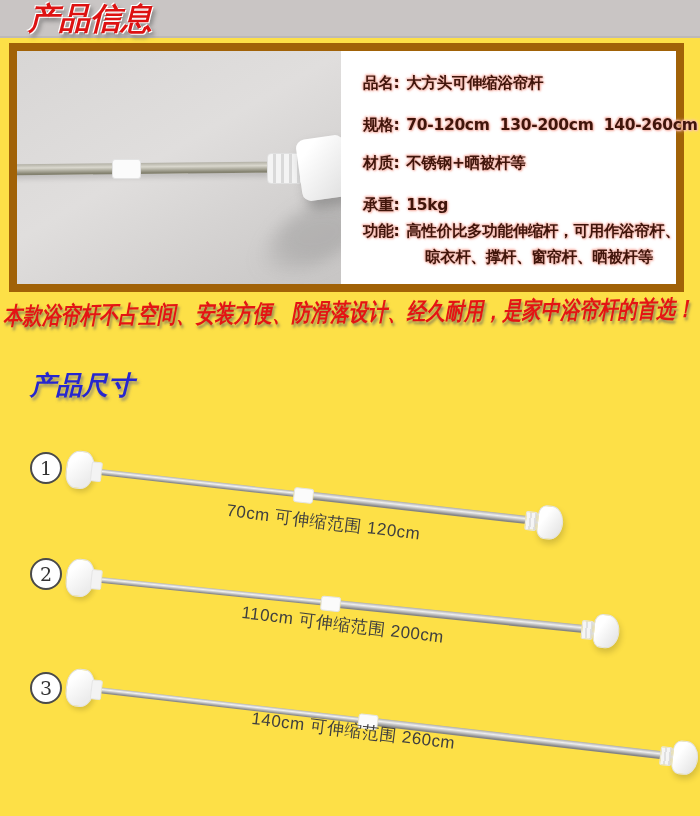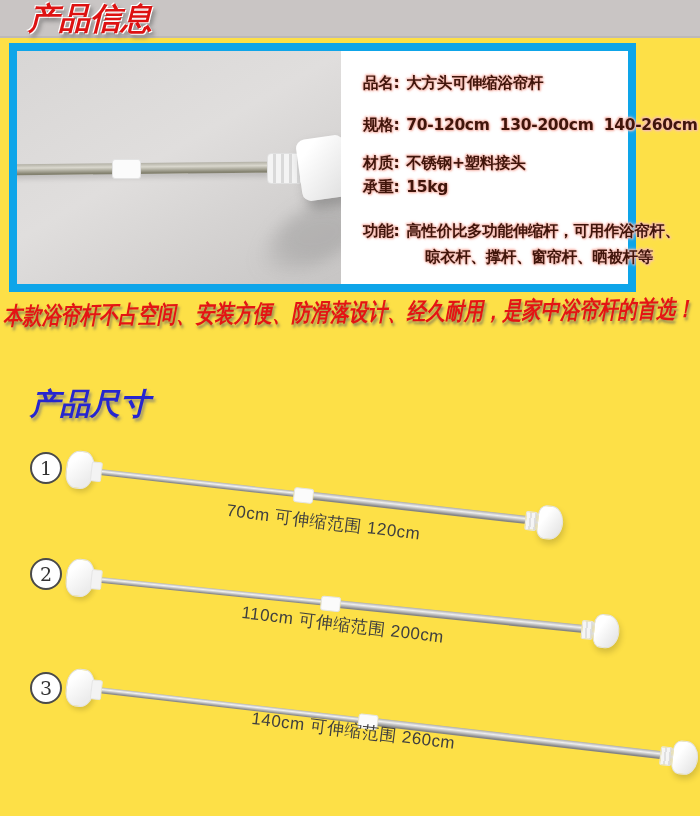--- a/index.html
+++ b/index.html
@@ -7,22 +7,22 @@
          font-family:"Liberation Sans",sans-serif;}
 
   
   .banner{position:absolute;left:0;top:0;width:700px;height:36px;background:#c9c5c4;
           border-bottom:2px solid #bdb9b8;}
   .banner-title{position:absolute;left:28px;top:-2px;font-family:"Liberation Serif",serif;
           font-style:italic;font-weight:bold;font-size:31px;color:#dd1212;white-space:nowrap;
           text-shadow:1px 1px 0 #ffffff,-1px -1px 0 #ffffff,3px 4px 4px rgba(100,100,100,.75);}
 
   
-  .panel{position:absolute;left:9px;top:43px;width:627px;height:249px;box-sizing:border-box;
-         border:8px solid #0ea5e9;background:#ffffff;}
+  .panel{position:absolute;left:9px;top:43px;width:675px;height:249px;box-sizing:border-box;
+         border:8px solid #a16207;background:#ffffff;}
   .photo{position:absolute;left:0;top:0;width:324px;height:233px;overflow:hidden;
          background:linear-gradient(150deg,#d8d6d5 0%,#e0dedd 45%,#c7c5c4 100%);}
   .p-bar{position:absolute;left:-4px;top:112px;width:256px;height:11px;transform:rotate(-.6deg);
          background:linear-gradient(#b3b1a6,#d9d7cd 35%,#83816f 90%);
          box-shadow:0 4px 5px rgba(0,0,0,.13);}
   .p-sleeve{position:absolute;left:95px;top:108px;width:27px;height:18px;border-radius:3px;
          background:#fbfbfb;border:1px solid #e3e3e3;}
   .p-neck{position:absolute;left:250px;top:102px;width:34px;height:29px;border-radius:4px;
          background:repeating-linear-gradient(90deg,#f4f4f4 0 5px,#d9d9d9 5px 8px);
          border:1px solid #e0e0e0;}
@@ -30,31 +30,31 @@
          transform:rotate(-8deg);background:linear-gradient(135deg,#ffffff 20%,#e4e4e4 85%);
          box-shadow:4px 8px 12px rgba(80,80,80,.4);}
   .p-shadow{position:absolute;left:258px;top:150px;width:84px;height:66px;border-radius:50%;
          transform:skewX(-30deg);background:rgba(110,110,110,.28);filter:blur(10px);}
 
   .info-col{position:absolute;left:332px;top:0;width:330px;height:233px;}
   .info-row{position:absolute;left:14px;white-space:pre;font-weight:bold;font-size:15.5px;
          color:#40150b;font-family:"DejaVu Sans",sans-serif;letter-spacing:-.3px;
          text-shadow:0 0 2px #f6b9af,1px 1px 2px #f6b9af,-1px -1px 2px #f6b9af,0 0 4px #fbd4cd;}
   .info-row .lbl{margin-right:7px;}
-  .r0{top:22px}.r1{top:64px}.r2{top:102px}.r3{top:126px}.r4{top:170px}.r5{top:196px;padding-left:62px}
+  .r0{top:22px}.r1{top:64px}.r2{top:102px}.r3{top:144px}.r4{top:170px}.r5{top:196px;padding-left:62px}
 
   
   .slogan{position:absolute;left:3px;top:300px;width:700px;font-family:"Liberation Serif",serif;
          font-style:italic;font-weight:bold;font-size:24px;color:#e41414;white-space:nowrap;
          transform:rotate(-.6deg) scaleX(.8);transform-origin:left top;
          text-shadow:2px 3px 3px rgba(90,90,90,.65);}
 
   
-  .size-title{position:absolute;left:30px;top:384px;font-family:"Liberation Serif",serif;
-         font-style:italic;font-weight:bold;font-size:30px;color:#2626cf;white-space:nowrap;
+  .size-title{position:absolute;left:30px;top:368px;font-family:"Liberation Serif",serif;
+         font-style:italic;font-weight:bold;font-size:26px;color:#2626cf;white-space:nowrap;
          text-shadow:2px 3px 3px rgba(120,120,120,.7);}
 
   
   .num-circle{position:absolute;width:28px;height:28px;border:2px solid #4a4a4a;border-radius:50%;
          display:flex;align-items:center;justify-content:center;background:#fff;
          font-family:"DejaVu Serif",serif;font-size:19px;color:#333;}
   .rod{position:absolute;height:40px;display:flex;align-items:center;transform-origin:15px 20px;}
   .flange-l{width:26px;height:36px;border-radius:45% 40% 45% 40%;flex:none;
          background:linear-gradient(135deg,#ffffff 25%,#ececec 80%);
          border:1px solid #e2e2e2;box-shadow:2px 3px 5px rgba(0,0,0,.14);}
@@ -90,21 +90,21 @@
     <div class="photo">
       <div class="p-shadow"></div>
       <div class="p-bar"></div>
       <div class="p-sleeve"></div>
       <div class="p-neck"></div>
       <div class="p-head"></div>
     </div>
     <div class="info-col">
       <div class="info-row r0"><span class="lbl">品名:</span><span>大方头可伸缩浴帘杆</span></div>
       <div class="info-row r1"><span class="lbl">规格:</span><span>70-120cm  130-200cm  140-260cm</span></div>
-      <div class="info-row r2"><span class="lbl">材质:</span><span>不锈钢+塑料接头</span></div>
+      <div class="info-row r2"><span class="lbl">材质:</span><span>不锈钢+晒被杆等</span></div>
       <div class="info-row r3"><span class="lbl">承重:</span><span>15kg</span></div>
       <div class="info-row r4"><span class="lbl">功能:</span><span>高性价比多功能伸缩杆，可用作浴帘杆、</span></div>
       <div class="info-row r5"><span>晾衣杆、撑杆、窗帘杆、晒被杆等</span></div>
     </div>
   </div>
 
   <div class="slogan">本款浴帘杆不占空间、安装方便、防滑落设计、经久耐用，是家中浴帘杆的首选！</div>
 
   <div class="size-title">产品尺寸</div>
 

